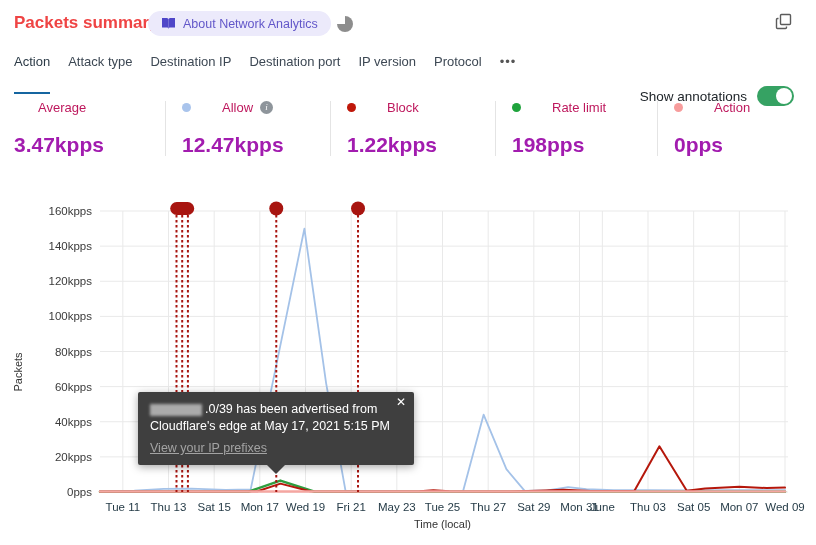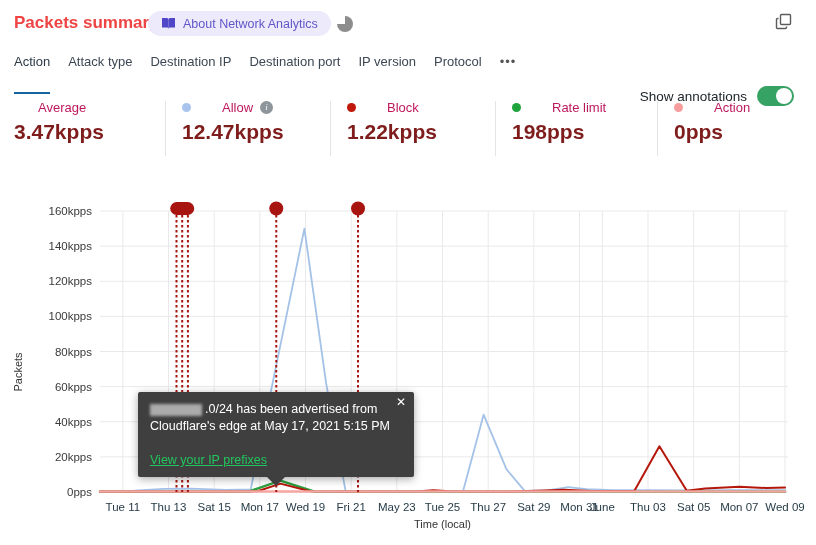--- a/index.html
+++ b/index.html
@@ -24,34 +24,34 @@
   .switch .knob{position:absolute;right:2px;top:2px;width:16px;height:16px;border-radius:50%;background:#fff;}
   
   .stats{position:absolute;left:0;top:99px;width:816px;height:62px;}
   .stat{position:absolute;top:0;}
   .stat-head{display:flex;align-items:center;gap:7px;height:16px;}
   .stat-dot{width:9px;height:9px;border-radius:50%;}
   .stat-label{font-size:13px;color:#be185d;margin-left:24px;}
   .info-icon{width:13px;height:13px;border-radius:50%;background:#8e959b;color:#fff;font-size:9px;
              display:flex;align-items:center;justify-content:center;font-style:italic;
              font-family:"Liberation Serif",serif;cursor:pointer;}
-  .stat-value{font-size:21px;font-weight:700;color:#7f1d1d;margin-top:5px;}
+  .stat-value{font-size:21px;font-weight:700;color:#a21caf;margin-top:18px;}
   .stat-sep{position:absolute;top:2px;width:1px;height:55px;background:#e4e4e4;}
   
   #chart-svg{position:absolute;left:0;top:185px;}
   
   .tooltip{position:absolute;left:138px;top:392px;width:276px;background:#3f3f3f;color:#fff;
            border-radius:2px;padding:9px 12px 8px 12px;box-sizing:border-box;
            box-shadow:0 2px 8px rgba(0,0,0,.35);font-size:12.5px;line-height:17px;z-index:5;}
   .tooltip .arrow{position:absolute;left:128px;bottom:-9px;width:0;height:0;
            border-left:10px solid transparent;border-right:10px solid transparent;border-top:10px solid #3f3f3f;}
   .tooltip-close{position:absolute;top:4px;right:8px;font-size:12px;color:#fff;cursor:pointer;line-height:12px;}
   .redacted{display:inline-block;width:52px;height:12px;background:#ababab;filter:blur(1.6px);
             vertical-align:middle;margin-right:3px;border-radius:1px;}
-  .tooltip-link{color:#22c55e;text-decoration:underline;cursor:pointer;display:inline-block;margin-top:17px;}
+  .tooltip-link{color:#a3a3a3;text-decoration:underline;cursor:pointer;display:inline-block;margin-top:5px;}
 </style>
 </head>
 <body>
 
 <div id="app">
 
   <div class="page-title">Packets summary</div>
 
   <div class="badge">
     <svg width="15" height="13" viewBox="0 0 16 14">
@@ -190,18 +190,18 @@
       <rect x="170.2" y="17" width="24" height="13" rx="6.5" fill="#a81510"></rect>
       <line x1="276.2733333333333" x2="276.2733333333333" y1="30" y2="307" stroke="#a81510" stroke-width="2" stroke-dasharray="2.5 2.5"></line>
       <circle cx="276.2733333333333" cy="23.5" r="7" fill="#a81510"></circle>
       <line x1="358.0166666666667" x2="358.0166666666667" y1="30" y2="307" stroke="#a81510" stroke-width="2" stroke-dasharray="2.5 2.5"></line>
       <circle cx="358.0166666666667" cy="23.5" r="7" fill="#a81510"></circle>
     </svg>
 
   <div class="tooltip">
     <div class="arrow"></div>
     <div class="tooltip-close">✕</div>
-    <div><span class="redacted"></span><span>.0/24 has been advertised from</span></div>
+    <div><span class="redacted"></span><span>.0/39 has been advertised from</span></div>
     <div>Cloudflare's edge at May 17, 2021 5:15 PM</div>
     <div class="tooltip-link">View your IP prefixes</div>
   </div>
 
 </div>
 
 </body></html>

